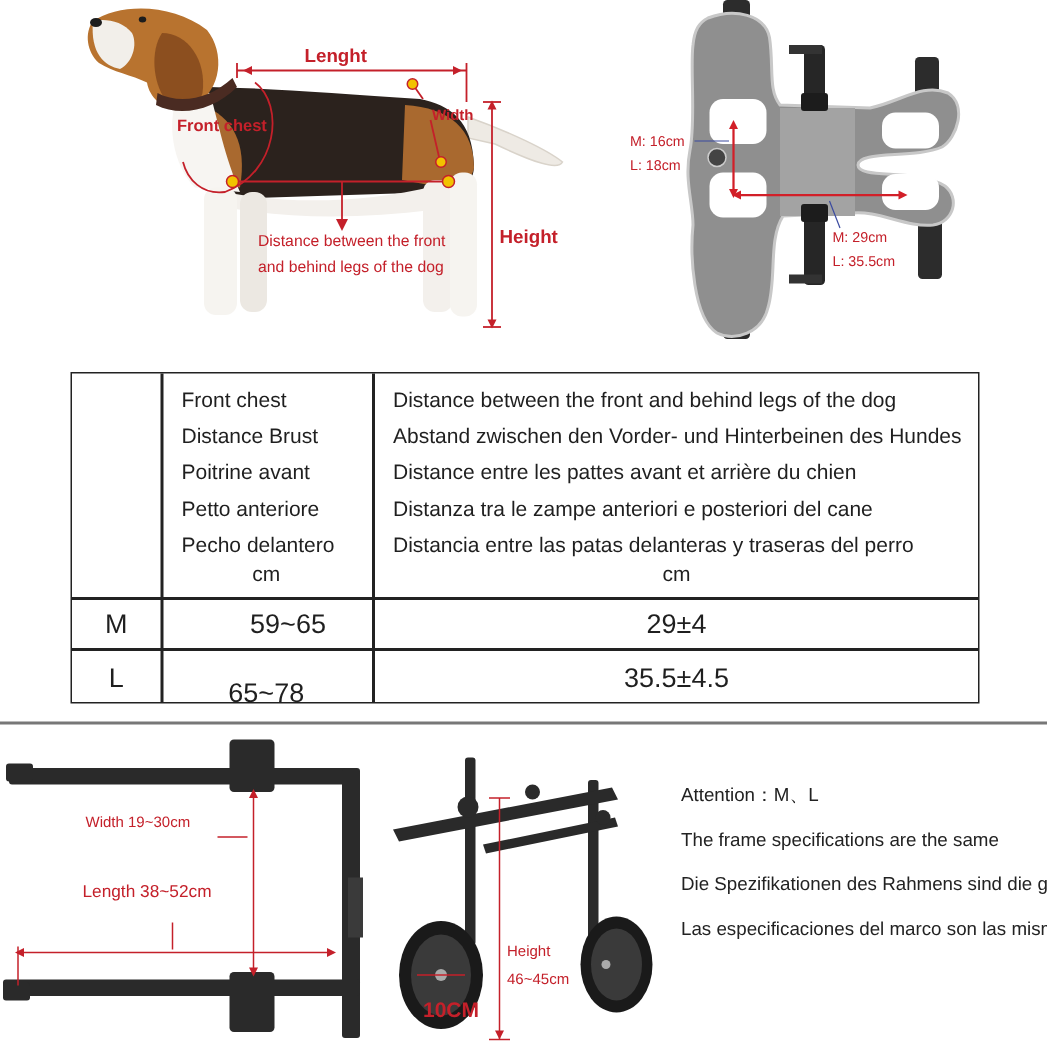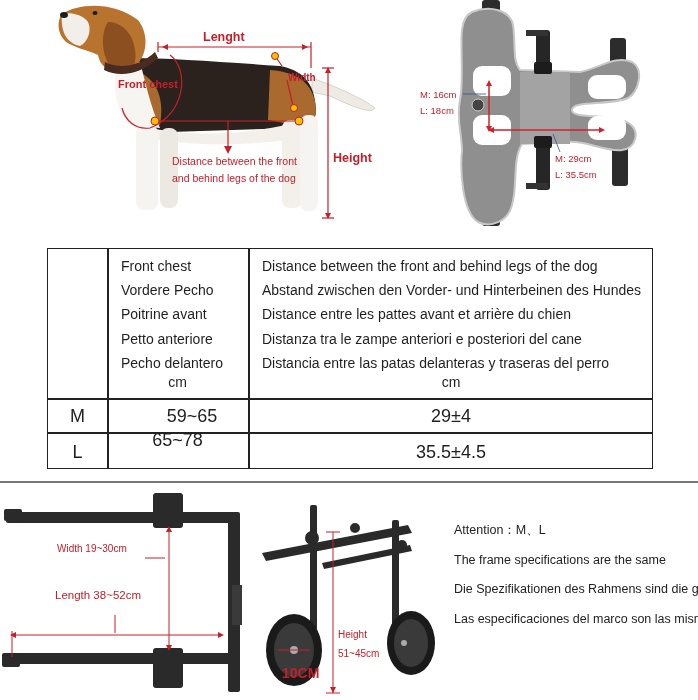--- a/index.html
+++ b/index.html
@@ -136,21 +136,21 @@
 
 <div class="abs size-table">
   <div class="vline" style="left:59px;"></div>
   <div class="vline" style="left:200px;"></div>
   <div class="hline" style="top:149px;"></div>
   <div class="hline" style="top:183px;"></div>
 
 
   <div>
     <div class="cell-text" style="left:73px; top:5px;">Front chest</div>
-    <div class="cell-text" style="left:73px; top:29px;">Vordere Pecho</div>
+    <div class="cell-text" style="left:73px; top:29px;">Distance Brust</div>
     <div class="cell-text" style="left:73px; top:53px;">Poitrine avant</div>
     <div class="cell-text" style="left:73px; top:78px;">Petto anteriore</div>
     <div class="cell-text" style="left:73px; top:102px;">Pecho delantero</div>
     <div class="cell-text" style="left:59px; width:141px; text-align:center; top:121px;">cm</div>
   </div>
 
   <div>
     <div class="cell-text" style="left:214px; top:5px;">Distance between the front and behind legs of the dog</div>
     <div class="cell-text" style="left:214px; top:29px;">Abstand zwischen den Vorder- und Hinterbeinen des Hundes</div>
     <div class="cell-text" style="left:214px; top:53px;">Distance entre les pattes avant et arrière du chien</div>
@@ -159,21 +159,21 @@
     <div class="cell-text" style="left:200px; width:406px; text-align:center; top:121px;">cm</div>
   </div>
 
   <div>
     <div class="row-text" style="left:0; width:59px; top:157px;">M</div>
     <div class="row-text" style="left:59px; width:170px; top:157px;">59~65</div>
     <div class="row-text" style="left:200px; width:406px; top:157px;">29±4</div>
   </div>
   <div>
     <div class="row-text" style="left:0; width:59px; top:193px;">L</div>
-    <div class="row-text" style="left:59px; width:141px; top:181px;">65~78</div>
+    <div class="row-text" style="left:59px; width:141px; top:203px;">65~78</div>
     <div class="row-text" style="left:200px; width:406px; top:193px;">35.5±4.5</div>
   </div>
 </div>
 
 <div class="abs divider"></div>
 
 <div class="abs frame-panel">
   <svg width="440" height="215" viewBox="0 0 440 215">
 
     <g fill="#2a2a2a">
@@ -220,21 +220,21 @@
       <line x1="333" y1="47" x2="333" y2="208"></line>
       <line x1="326" y1="47" x2="340" y2="47"></line>
       <line x1="326" y1="208" x2="340" y2="208"></line>
       <line x1="278" y1="165" x2="310" y2="165"></line>
     </g>
     <polygon points="330,202 336,202 333,208" fill="#c4202a"></polygon>
   </svg>
   <div class="abs red-label" style="left:57px; top:58px; font-size:10px; font-weight:normal;">Width 19~30cm</div>
   <div class="abs red-label" style="left:55px; top:104px; font-size:11.5px; font-weight:normal;">Length 38~52cm</div>
   <div class="abs red-label" style="left:338px; top:144px; font-size:10px; font-weight:normal;">Height</div>
-  <div class="abs red-label" style="left:338px; top:163px; font-size:10px; font-weight:normal;">51~45cm</div>
+  <div class="abs red-label" style="left:338px; top:163px; font-size:10px; font-weight:normal;">46~45cm</div>
   <div class="abs red-label" style="left:282px; top:180px; font-size:14px;">10CM</div>
 </div>
 
 <div class="abs attention">
   <div>Attention：M、L</div>
   <div>The frame specifications are the same</div>
   <div>Die Spezifikationen des Rahmens sind die gleichen</div>
   <div>Las especificaciones del marco son las mismas</div>
 </div>
 

